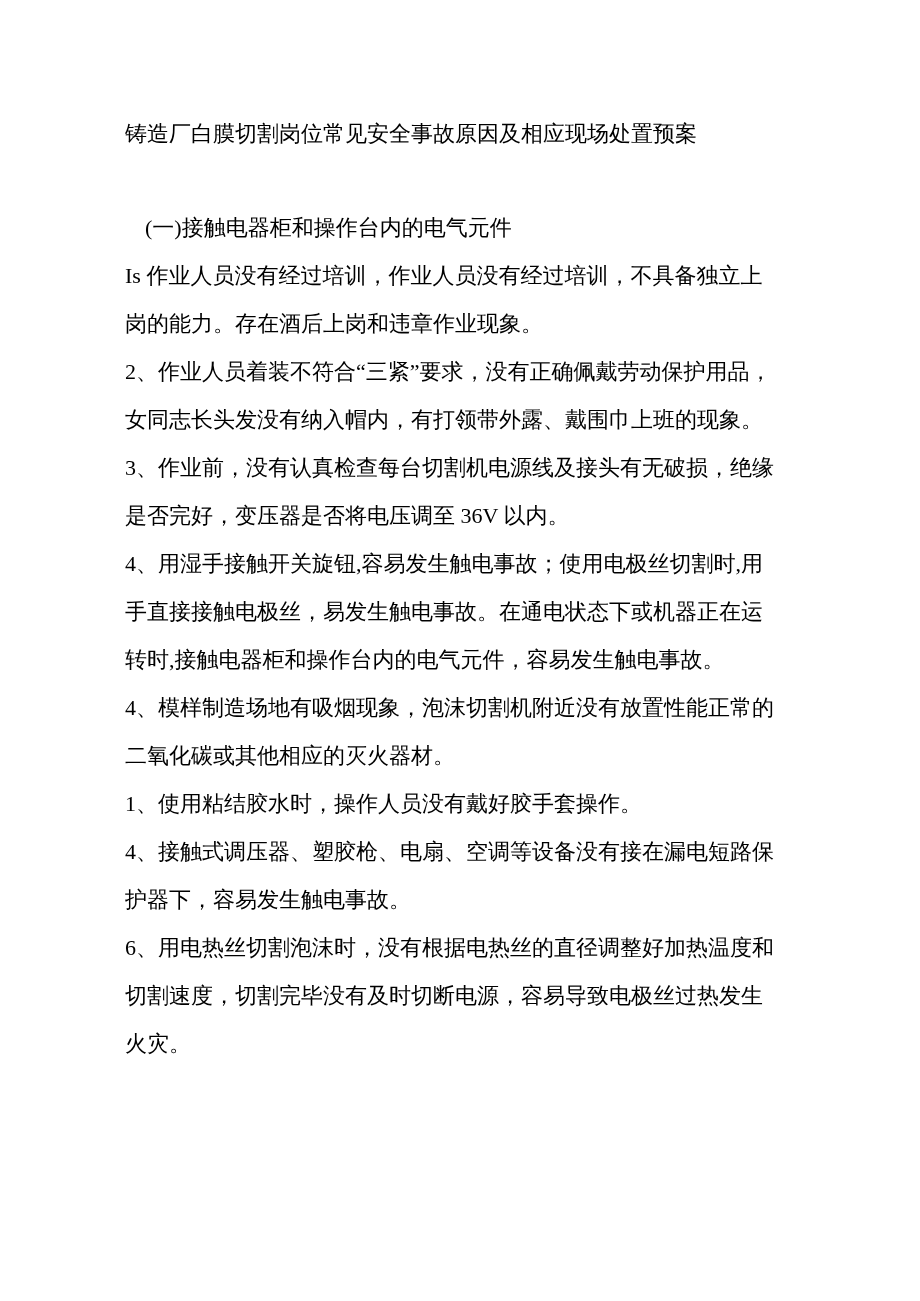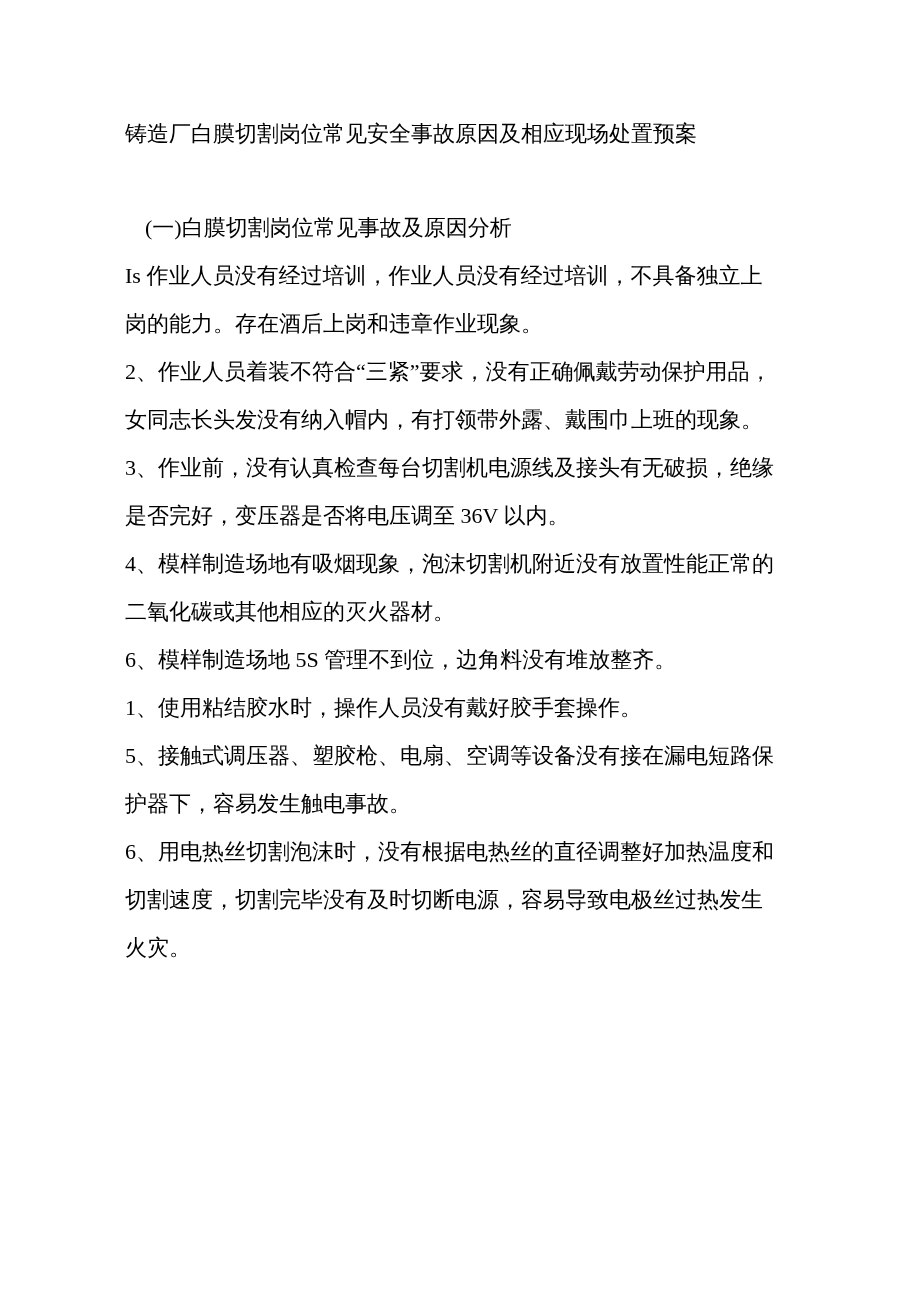--- a/index.html
+++ b/index.html
@@ -37,23 +37,23 @@
   .doc-heading {
     padding-left: 20px !important;
   }
 </style>
 </head>
 <body>
 
 <div class="page">
   <div class="content">
     <p class="doc-title">铸造厂白膜切割岗位常见安全事故原因及相应现场处置预案</p>
-    <p class="doc-heading">(一)白膜切割岗位常见事故及原因分析</p>
+    <p class="doc-heading">(一)接触电器柜和操作台内的电气元件</p>
     <p>Is 作业人员没有经过培训，作业人员没有经过培训，不具备独立上岗的能力。存在酒后上岗和违章作业现象。</p>
     <p>2、作业人员着装不符合“三紧”要求，没有正确佩戴劳动保护用品，女同志长头发没有纳入帽内，有打领带外露、戴围巾上班的现象。</p>
     <p>3、作业前，没有认真检查每台切割机电源线及接头有无破损，绝缘是否完好，变压器是否将电压调至 36V 以内。</p>
+    <p>4、用湿手接触开关旋钮,容易发生触电事故；使用电极丝切割时,用手直接接触电极丝，易发生触电事故。在通电状态下或机器正在运转时,接触电器柜和操作台内的电气元件，容易发生触电事故。</p>
     <p>4、模样制造场地有吸烟现象，泡沫切割机附近没有放置性能正常的二氧化碳或其他相应的灭火器材。</p>
-    <p>6、模样制造场地 5S 管理不到位，边角料没有堆放整齐。</p>
     <p>1、使用粘结胶水时，操作人员没有戴好胶手套操作。</p>
-    <p>5、接触式调压器、塑胶枪、电扇、空调等设备没有接在漏电短路保护器下，容易发生触电事故。</p>
+    <p>4、接触式调压器、塑胶枪、电扇、空调等设备没有接在漏电短路保护器下，容易发生触电事故。</p>
     <p>6、用电热丝切割泡沫时，没有根据电热丝的直径调整好加热温度和切割速度，切割完毕没有及时切断电源，容易导致电极丝过热发生火灾。</p>
   </div>
 </div>
 
 </body></html>

